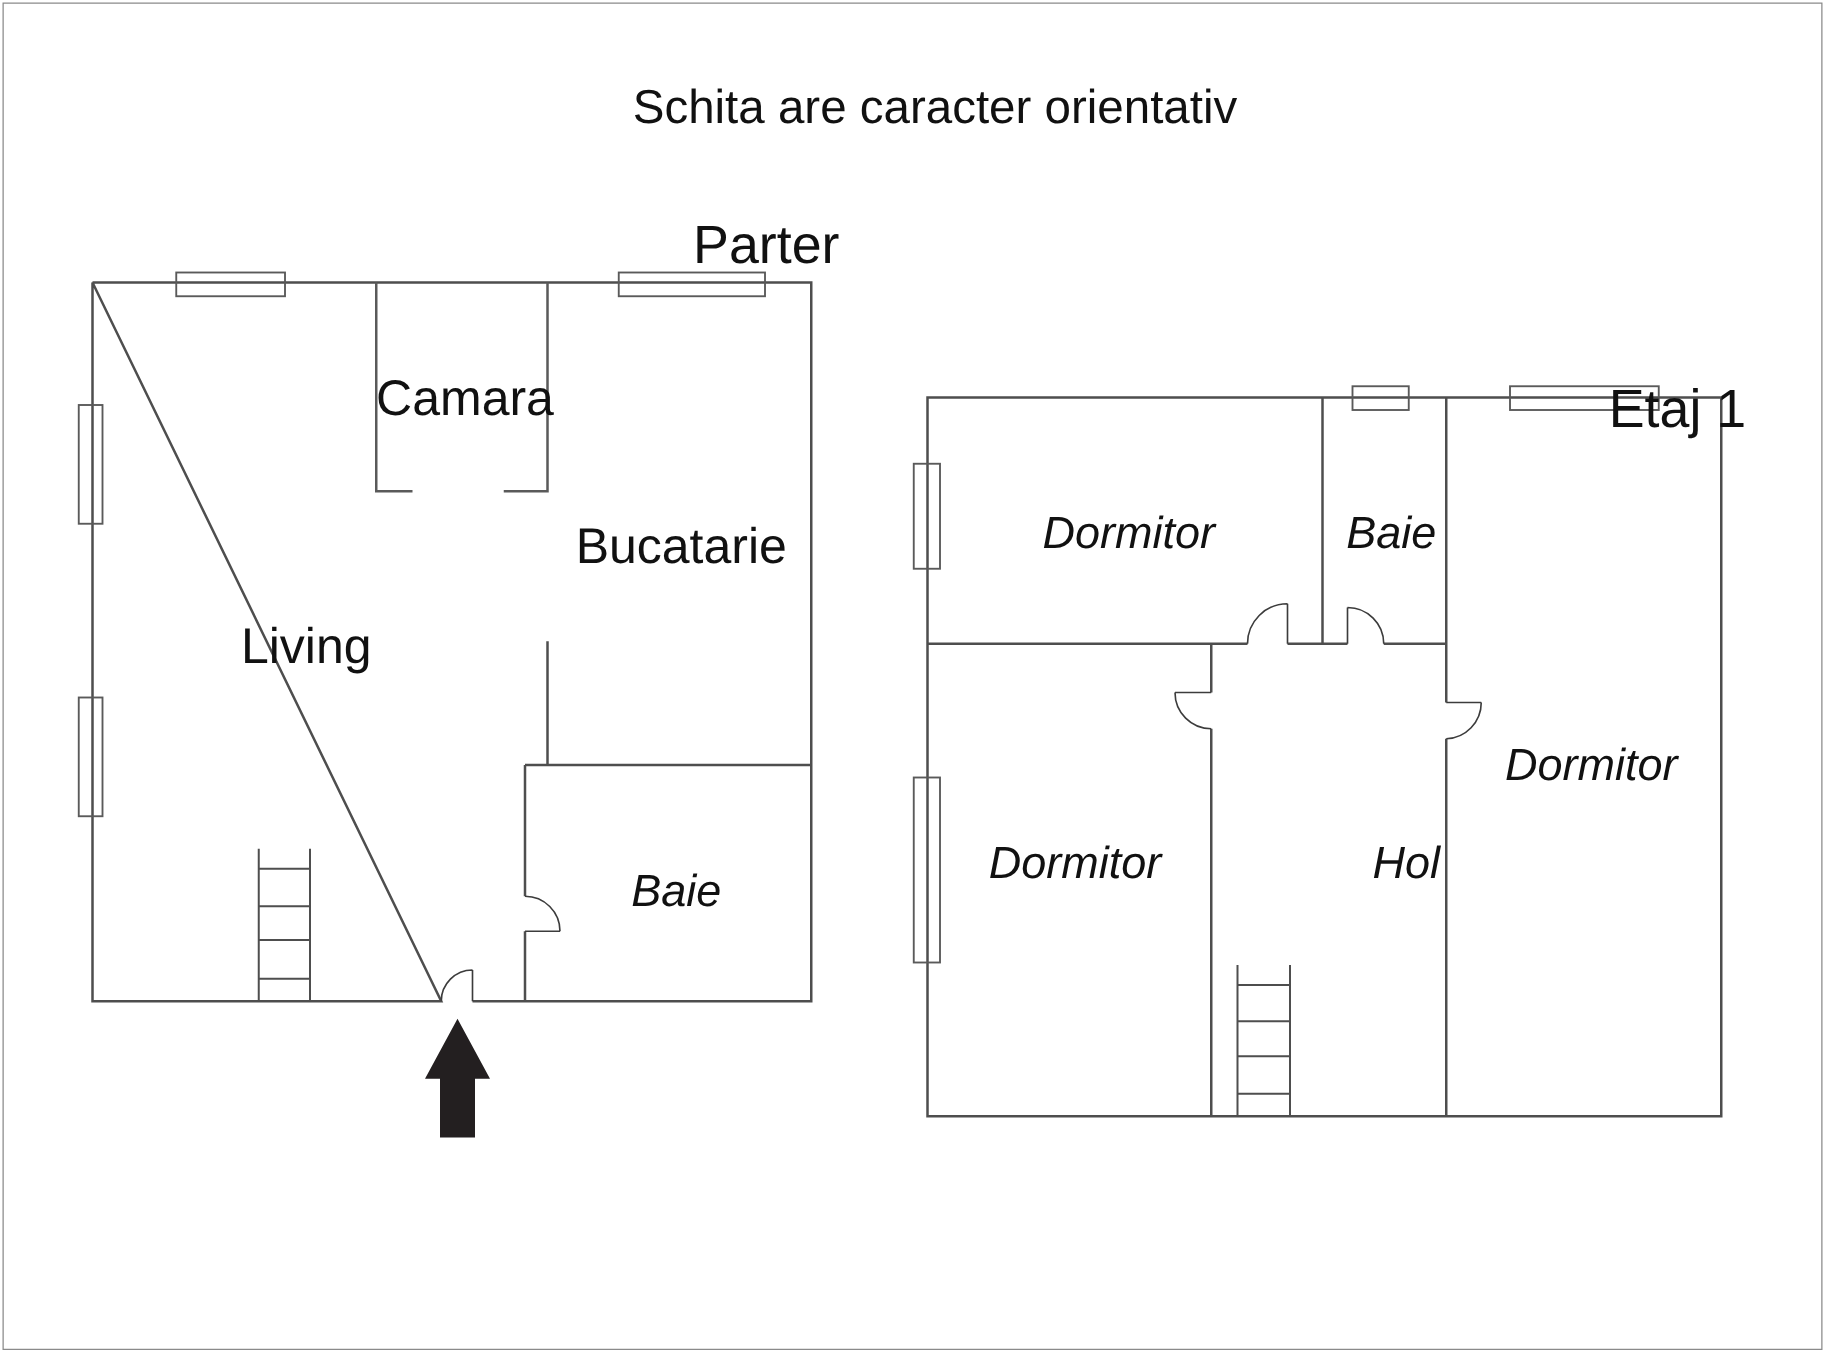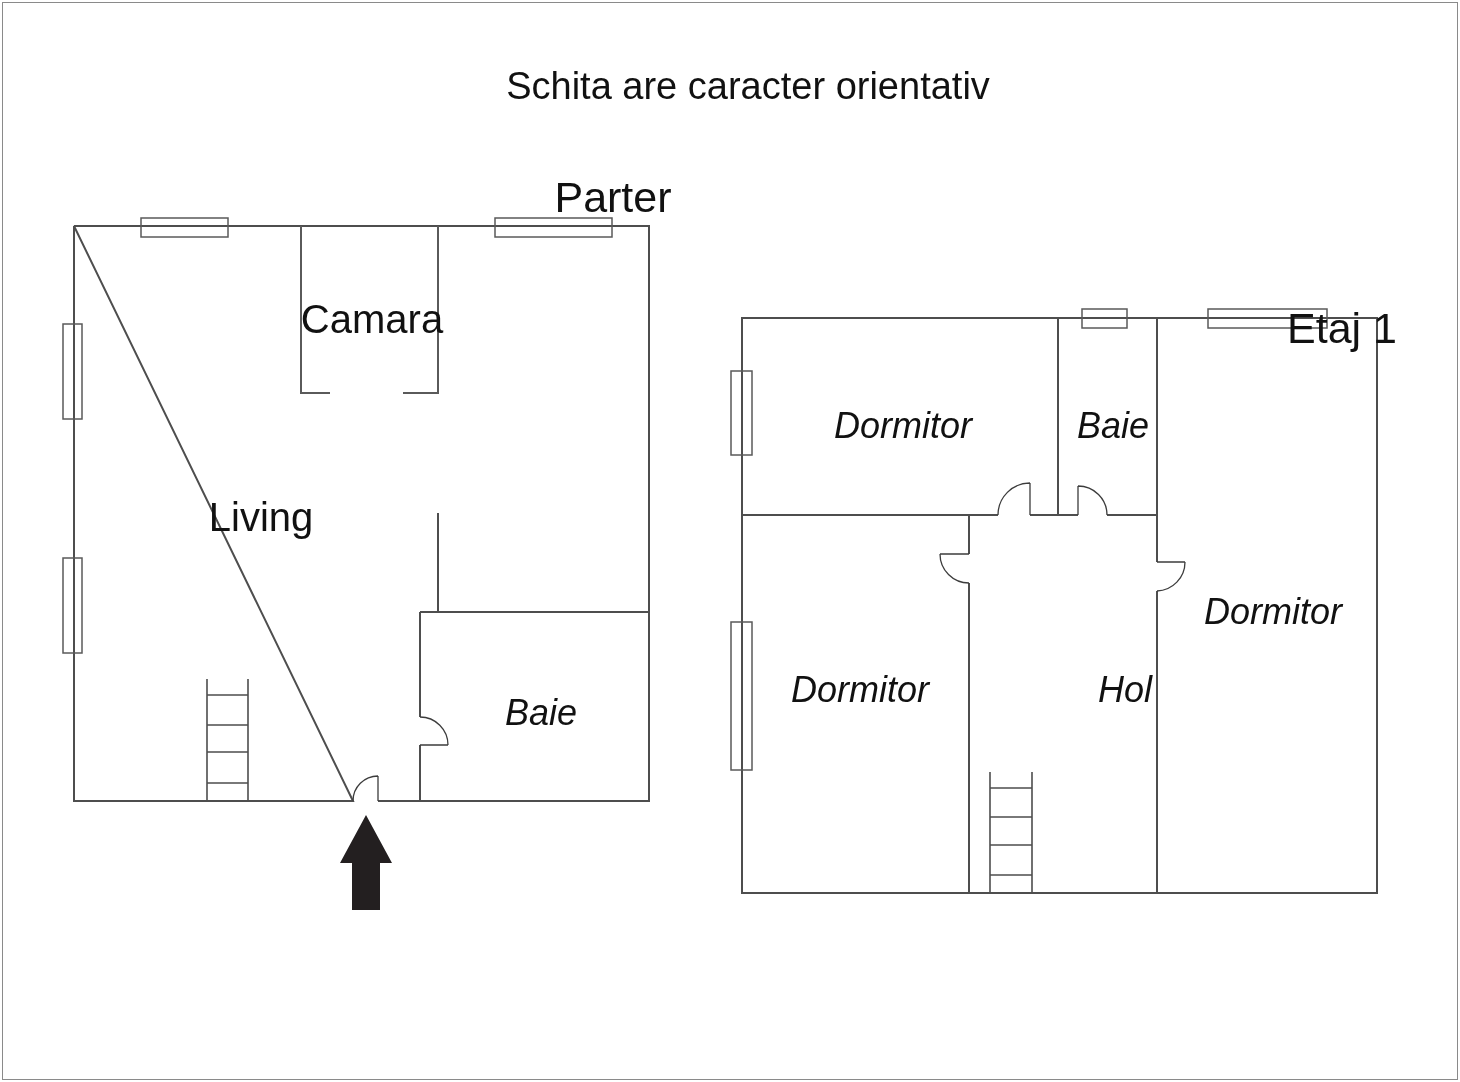--- a/index.html
+++ b/index.html
@@ -89,22 +89,23 @@
       <rect x="731" y="371" width="21" height="84" stroke="#5a5a5a" stroke-width="1.5"></rect>
       <rect x="731" y="622" width="21" height="148" stroke="#5a5a5a" stroke-width="1.5"></rect>
     </g>
   </svg>
 
   <div class="lbl lbl-title" style="left:725px;top:86px;">Schita are caracter orientativ</div>
 
   <div class="lbl lbl-floor" style="left:613px;top:197px;">Parter</div>
   <div class="lbl lbl-floor" style="left:1342px;top:289px;margin-top:39px;">Etaj 1</div>
 
-  <div class="lbl lbl-room-lg" style="left:245px;top:517px;margin-left:16px;">Living</div>
+  <div class="lbl lbl-room-lg" style="left:245px;top:517px;">Living</div>
   <div class="lbl lbl-room-lg" style="left:372px;top:319px;">Camara</div>
+  <div class="lbl lbl-room-lg" style="left:545px;top:437px;">Bucatarie</div>
   <div class="lbl lbl-room" style="left:541px;top:713px;">Baie</div>
 
   <div class="lbl lbl-room" style="left:903px;top:426px;">Dormitor</div>
   <div class="lbl lbl-room" style="left:1113px;top:426px;">Baie</div>
   <div class="lbl lbl-room" style="left:860px;top:690px;">Dormitor</div>
   <div class="lbl lbl-room" style="left:1125px;top:690px;">Hol</div>
   <div class="lbl lbl-room" style="left:1273px;top:612px;">Dormitor</div>
 
 </div>
 

